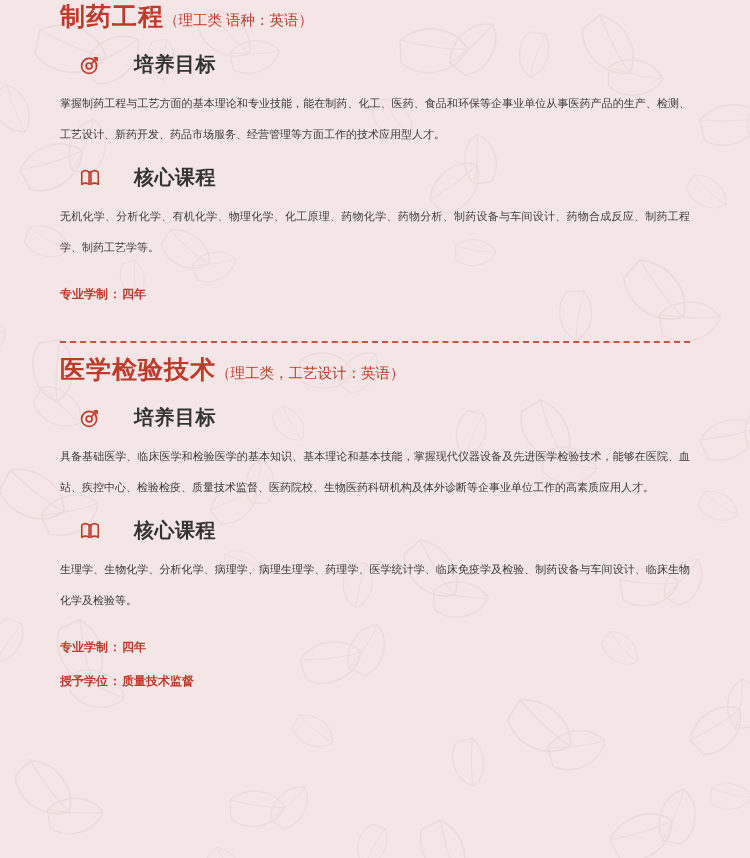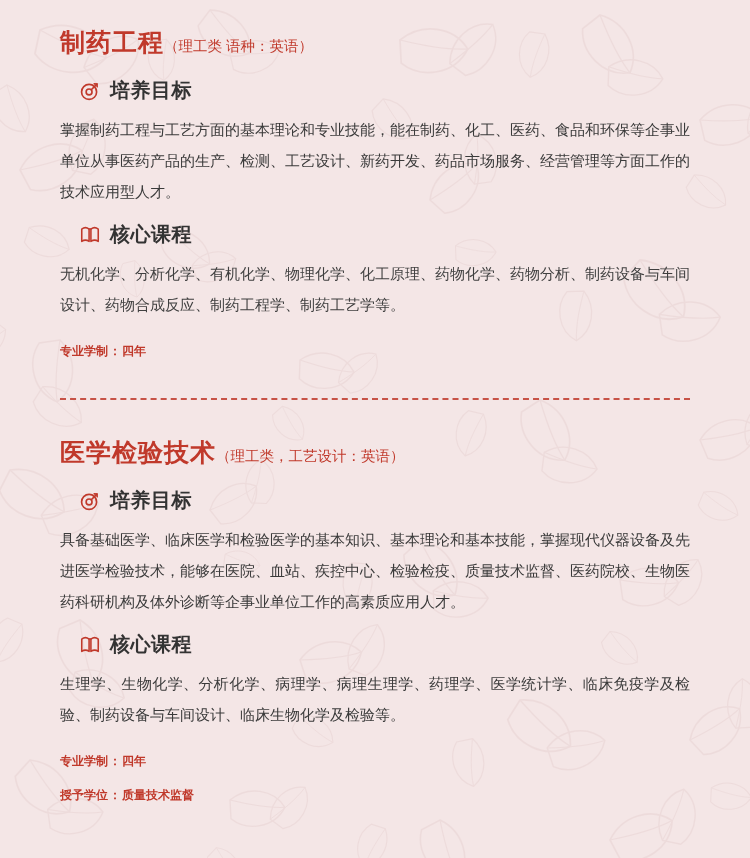--- a/index.html
+++ b/index.html
@@ -29,21 +29,20 @@
     height: 100%;
     opacity: 0.5;
   }
   .page {
     position: relative;
     z-index: 1;
     padding: 0 60px;
     box-sizing: border-box;
   }
   .major-block {
-    padding-top: 26px;
   }
   .major-title-row {
     display: flex;
     align-items: baseline;
     margin-bottom: 18px;
   }
   .major-title {
     font-size: 25px;
     font-weight: bold;
     color: #c0392b;
@@ -56,39 +55,40 @@
     white-space: nowrap;
   }
   .section {
     margin-top: 14px;
   }
   .section-head {
     display: flex;
     align-items: center;
     margin-left: 18px;
     margin-bottom: 10px;
+    gap: 24px;
   }
   .section-icon {
     width: 24px;
     height: 24px;
     margin-right: 8px;
     display: inline-flex;
     align-items: center;
     justify-content: center;
     color: #c0392b;
     flex: none;
   }
   .section-title {
     font-size: 20px;
     font-weight: bold;
     color: #333333;
     letter-spacing: 0.5px;
   }
   .body-text {
-    font-size: 15px;
+    font-size: 11px;
     line-height: 31px;
     color: #3a3a3a;
     text-align: justify;
   }
   .body-text.accent {
     color: #404040;
   }
   .kv-line {
     font-size: 12px;
     font-weight: bold;

